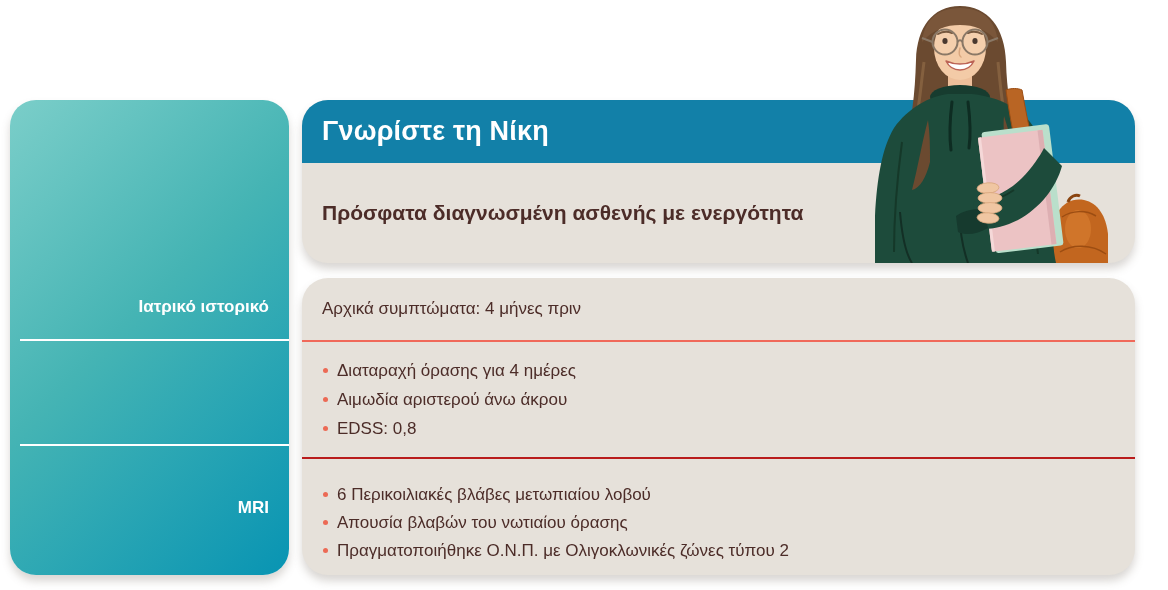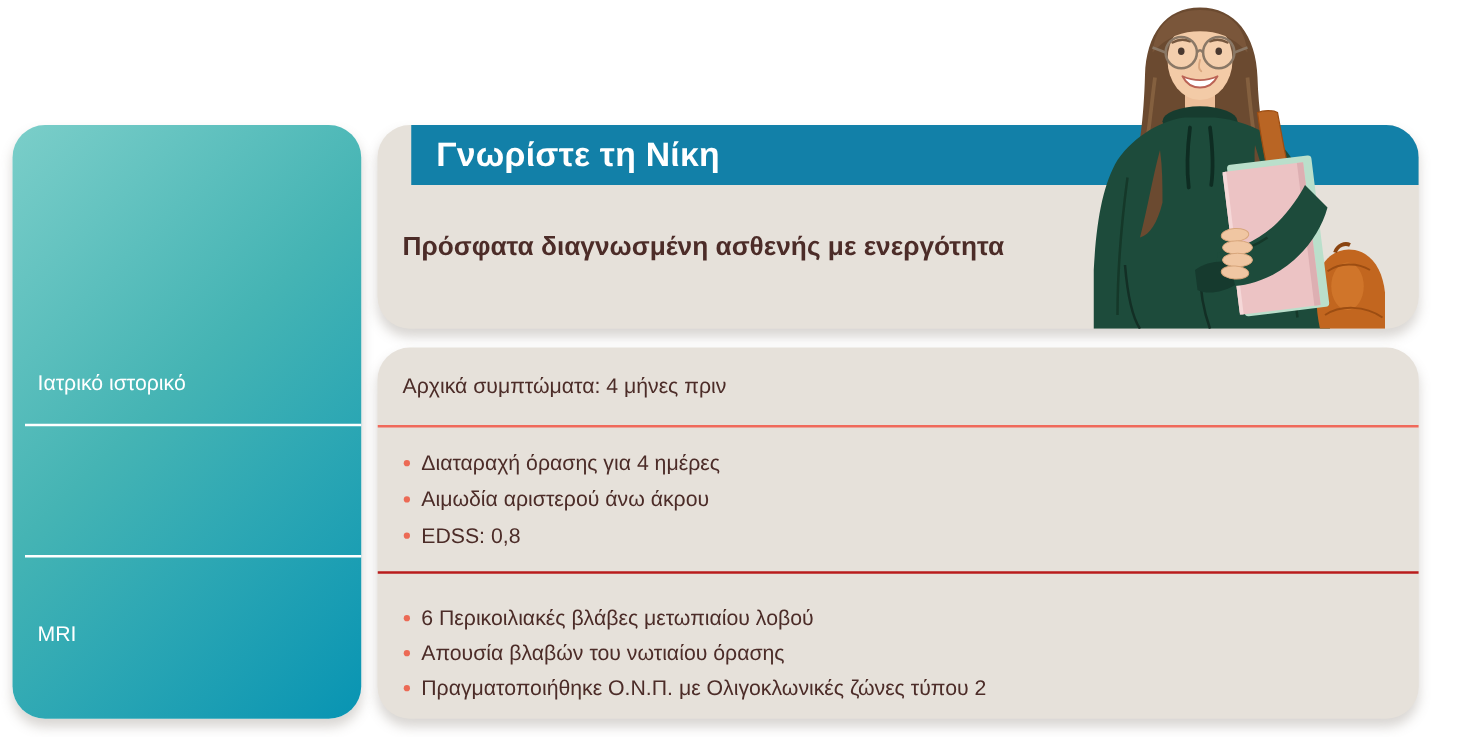--- a/index.html
+++ b/index.html
@@ -13,35 +13,35 @@
     border-radius:26px;
     background:linear-gradient(135deg,#7bcec9 0%,#45b4b4 45%,#0894b3 100%);
     box-shadow:0 6px 9px rgba(130,120,110,0.30);
   }
   .sidebar .divider{
     position:absolute;left:10px;right:0;height:2px;background:#ffffff;
   }
   .sidebar .divider.d1{top:239px;}
   .sidebar .divider.d2{top:344px;}
   .side-label{
-    position:absolute;right:20px;left:20px;
-    color:#ffffff;font-weight:normal;font-size:17px;line-height:24px;
+    position:absolute;right:20px;left:20px;text-align:right;
+    color:#ffffff;font-weight:bold;font-size:17px;line-height:24px;
   }
   .side-label.l1{top:195px;}
   .side-label.l2{top:281px;}
   .side-label.l3{top:396px;}
   
   .panel-top{
     position:absolute;left:302px;top:100px;width:833px;height:163px;
     border-radius:26px;background:#e6e1da;overflow:hidden;
     box-shadow:0 6px 9px rgba(130,120,110,0.30);
   }
   .panel-top .band{
-    height:48px;background:#1280a8;display:flex;align-items:center;
-    padding:0 20px;box-sizing:border-box;margin-left:27px;
+    height:63px;background:#1280a8;display:flex;align-items:center;
+    padding:0 20px;box-sizing:border-box;
   }
   .panel-top .band .title{
     color:#ffffff;font-size:27px;font-weight:bold;letter-spacing:0.2px;
   }
   .panel-top .sub{
     height:100px;display:flex;align-items:center;padding:0 20px;box-sizing:border-box;
   }
   .panel-top .sub .subtitle{font-size:21px;font-weight:bold;color:#4c2c28;}
   
   .panel-main{

